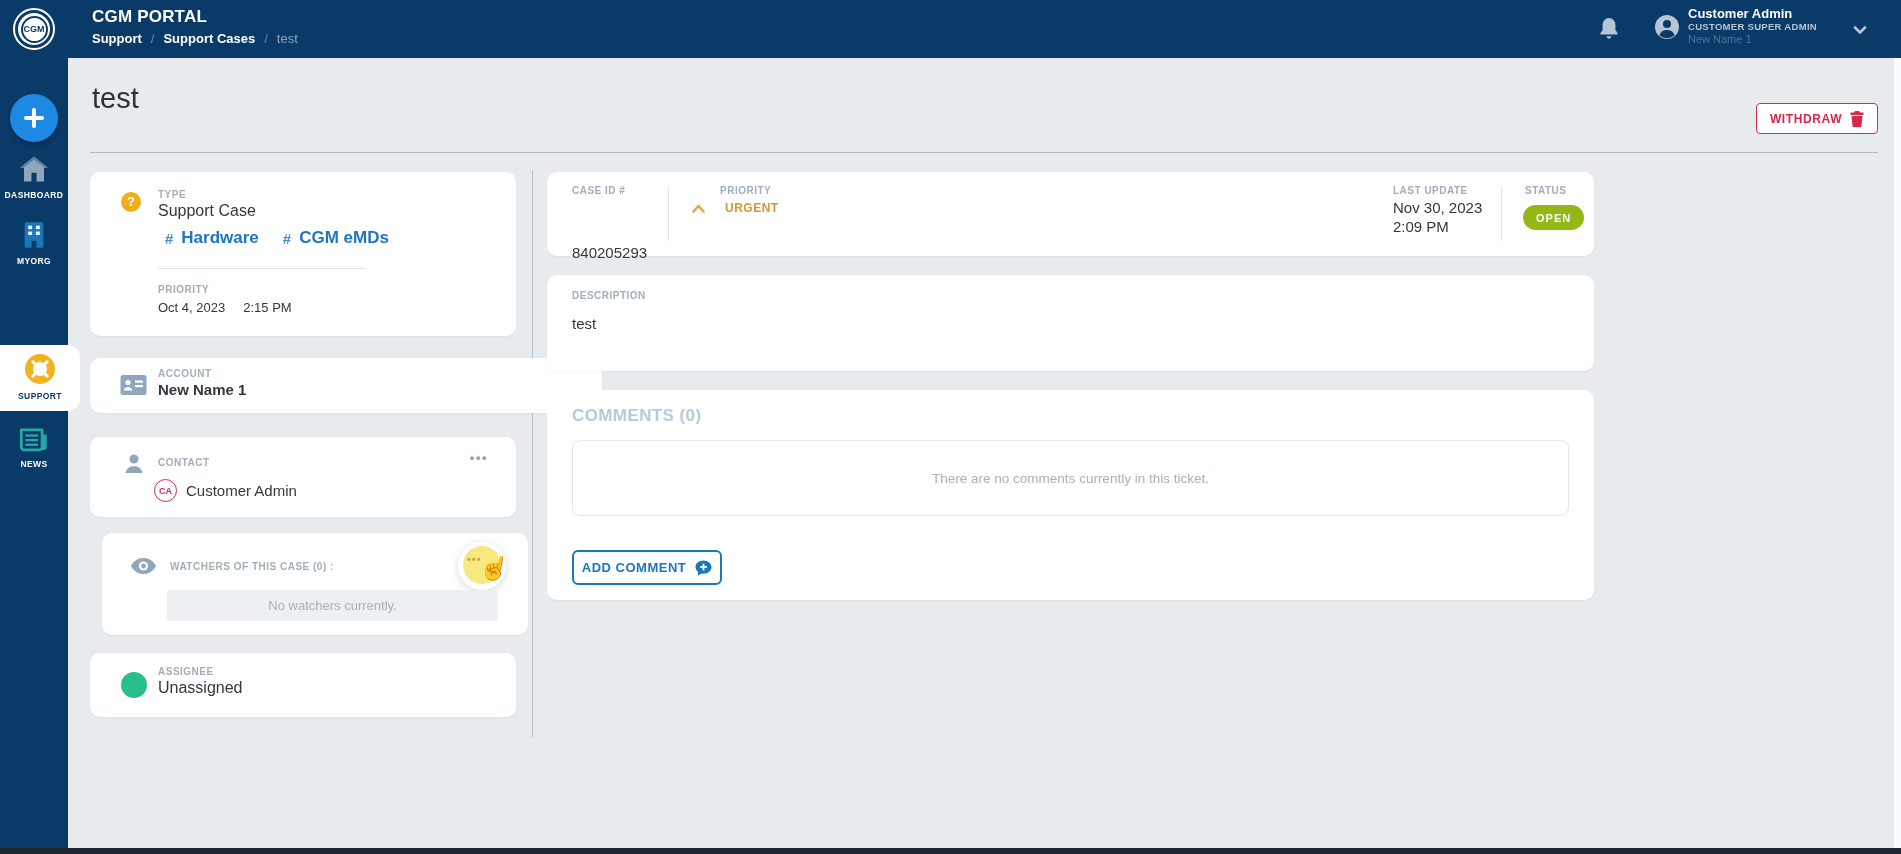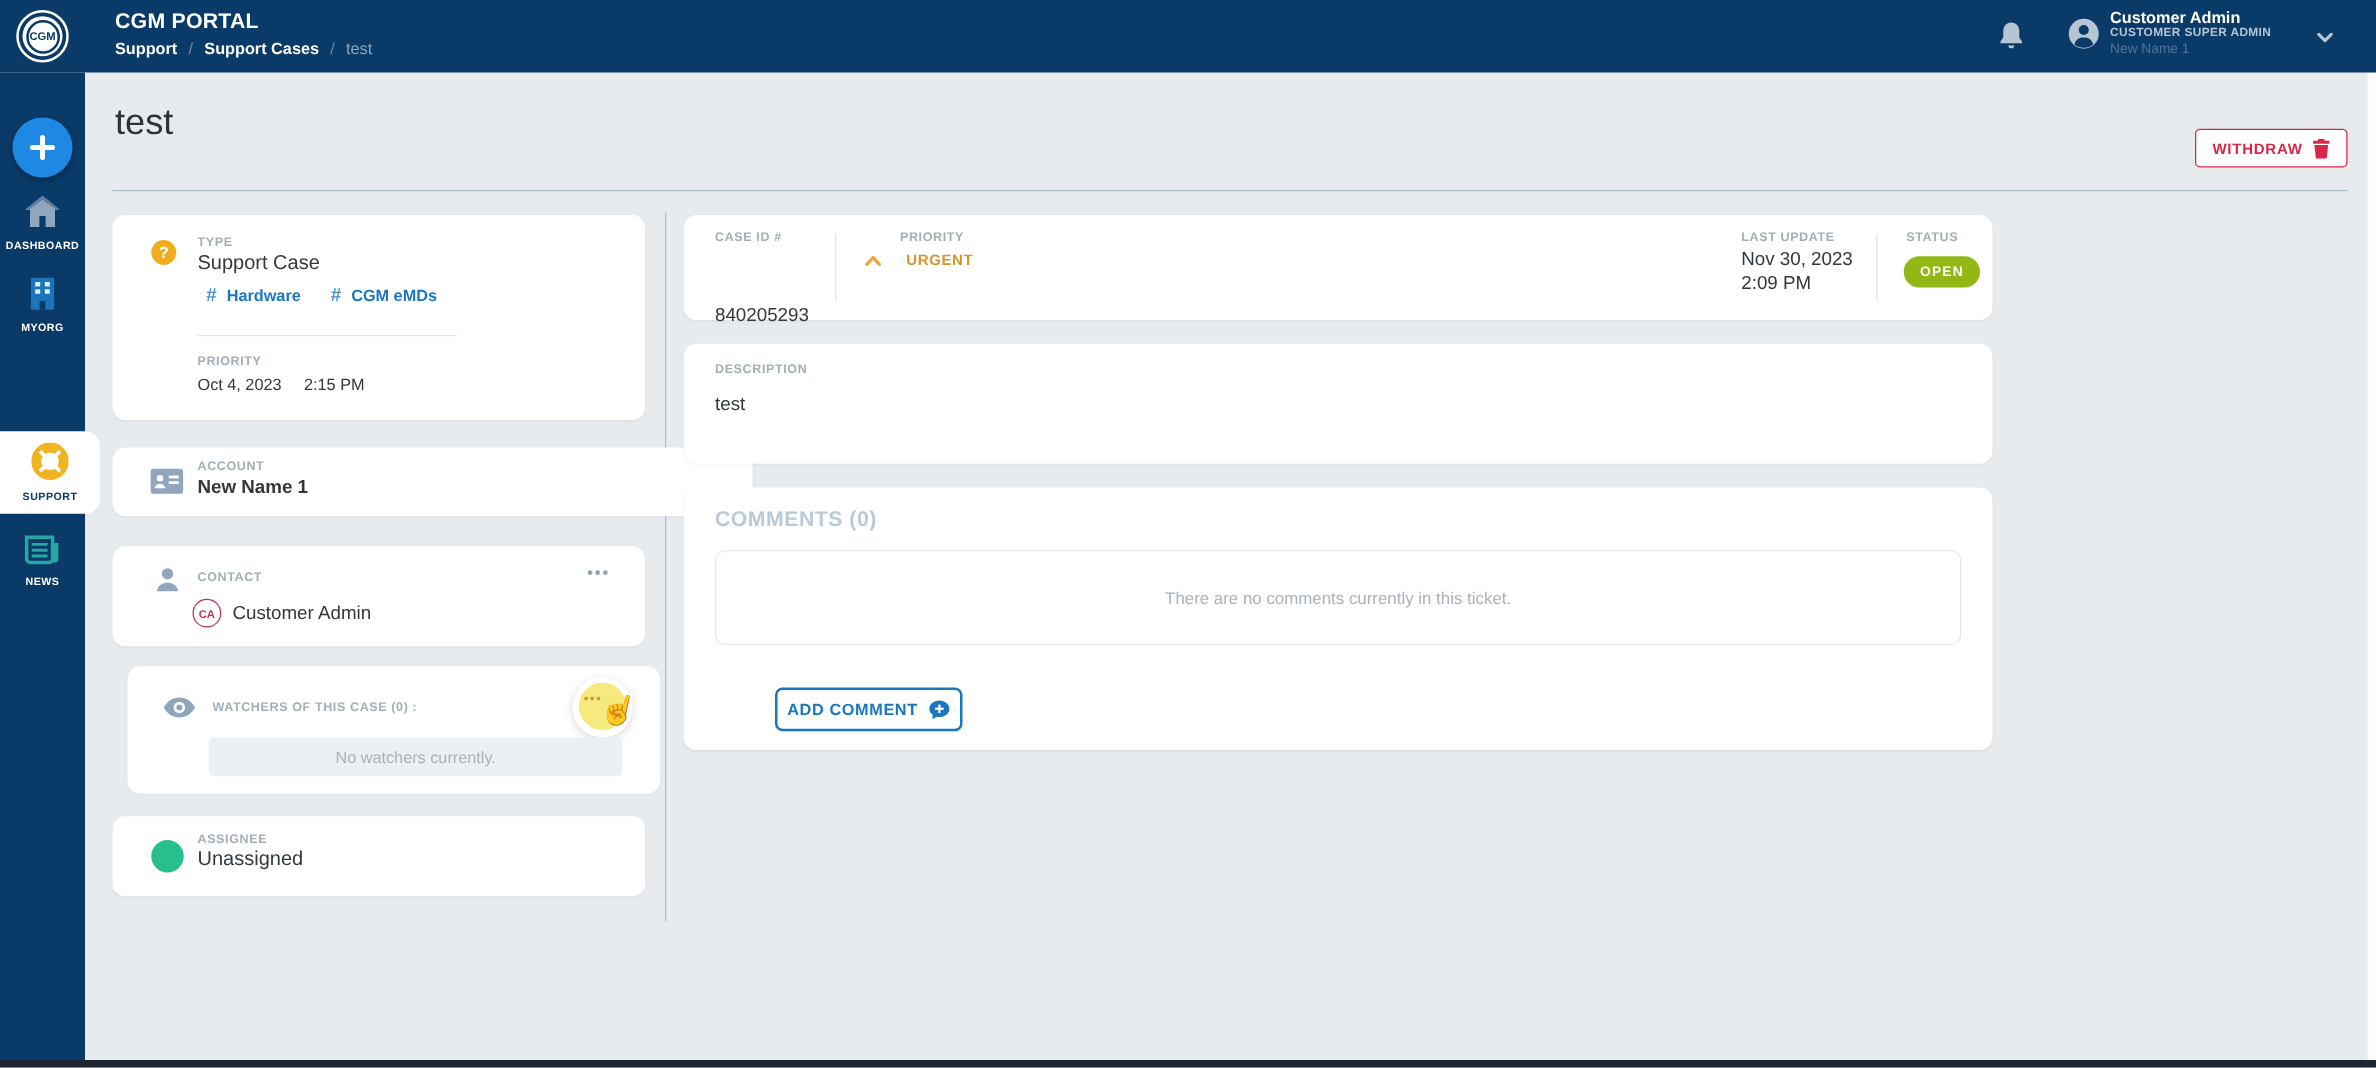--- a/index.html
+++ b/index.html
@@ -60,21 +60,21 @@
   .card-watch   { left:102px; top:533px; width:426px; height:102px;text-decoration:underline; }
   .card-assign  { left:90px; top:653px; width:426px; height:64px;  }
 
   .q-icon { position:absolute; left:31px; top:20px; width:20px; height:20px; border-radius:50%;
             background:#efac1b; color:#fff; font-size:13px; font-weight:bold; text-align:center; line-height:20px; }
   .type-lbl { position:absolute; left:68px; top:17px; }
   .type-val { position:absolute; left:68px; top:30px; font-size:16px; }
   .tag-row { position:absolute; left:75px; top:56px; display:flex; gap:24px; }
   .tag { display:flex; gap:8px; align-items:center; cursor:pointer; }
   .tag-hash { color:#4a90cf; font-size:15px; font-weight:bold; }
-  .tag-text { color:#1d76c2; font-size:13px; font-weight:600; }
+  .tag-text { color:#1d76c2; font-size:17px; font-weight:600; }
   .type-div { position:absolute; left:68px; top:96px; width:208px; height:1px; background:#e2e6ea; }
   .created-lbl { position:absolute; left:68px; top:112px; }
   .created-val { position:absolute; left:68px; top:128px; font-size:13px; display:flex; gap:18px; }
 
   .acct-icon { position:absolute; left:30px; top:16px; }
   .acct-lbl { position:absolute; left:68px; top:10px; }
   .acct-val { position:absolute; left:68px; top:23px; font-size:15px; font-weight:600; }
 
   .contact-person { position:absolute; left:32px; top:15px; }
   .contact-lbl { position:absolute; left:68px; top:20px; }
@@ -120,21 +120,21 @@
                   display:flex; align-items:center; }
 
   .desc-lbl { position:absolute; left:25px; top:15px; }
   .desc-val { position:absolute; left:25px; top:40px; font-size:15px; }
 
   .comm-header { position:absolute; left:25px; top:16px; font-size:17px; font-weight:bold; color:#b8cad7; letter-spacing:0.4px; }
   .comm-empty { position:absolute; left:25px; top:50px; width:997px; height:76px; border:1px solid #e3e8ec; border-radius:8px;
                 display:flex; align-items:center; justify-content:center; color:#a7b2bc; font-size:13.5px; }
   .add-comment-btn { position:absolute; left:25px; top:160px; width:150px; height:35px; background:#ffffff;
       border:2px solid #1977c0; border-radius:6px; display:flex; align-items:center; justify-content:center; gap:9px;
-      color:#1977c0; font-size:13px; font-weight:bold; letter-spacing:0.5px; cursor:pointer;margin-left:48px; }
+      color:#1977c0; font-size:13px; font-weight:bold; letter-spacing:0.5px; cursor:pointer; }
 
   
   .scrollbar { position:absolute; left:1893px; top:58px; width:8px; height:790px; background:#fbfcfd; border-left:1px solid #e7eaed; }
   .bottom-strip { position:absolute; left:0; top:848px; width:1901px; height:6px; background:#1c2530; z-index:40; }
 </style>
 </head>
 <body>
 
 <div class="screen">
 

